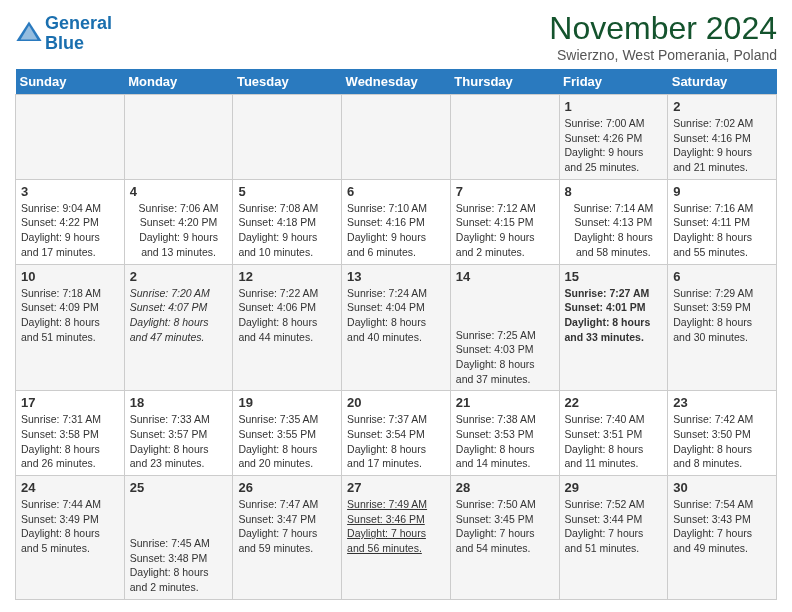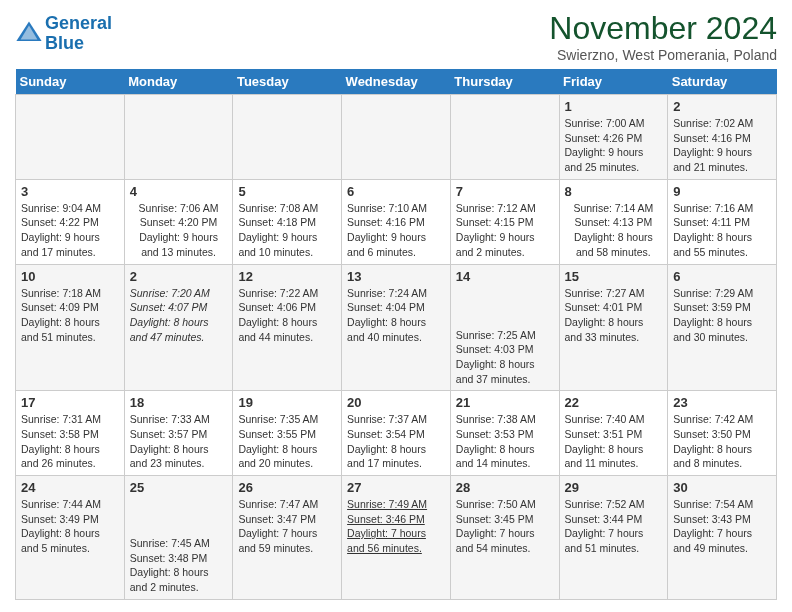--- a/index.html
+++ b/index.html
@@ -209,21 +209,21 @@
 Daylight: 8 hours and 40 minutes.</div>
           </td>
           <td>
             <span class="day-num">14</span>
             <div class="day-info" style="white-space: pre-line; margin-top: 44px;">Sunrise: 7:25 AM
 Sunset: 4:03 PM
 Daylight: 8 hours and 37 minutes.</div>
           </td>
           <td>
             <span class="day-num">15</span>
-            <div class="day-info" style="white-space: pre-line;">Sunrise: 7:27 AM
+            <div class="day-info" style="white-space: pre-line; font-weight: bold;">Sunrise: 7:27 AM
 Sunset: 4:01 PM
 Daylight: 8 hours and 33 minutes.</div>
           </td>
           <td>
             <span class="day-num">6</span>
             <div class="day-info" style="white-space: pre-line;">Sunrise: 7:29 AM
 Sunset: 3:59 PM
 Daylight: 8 hours and 30 minutes.</div>
           </td>
         </tr>

